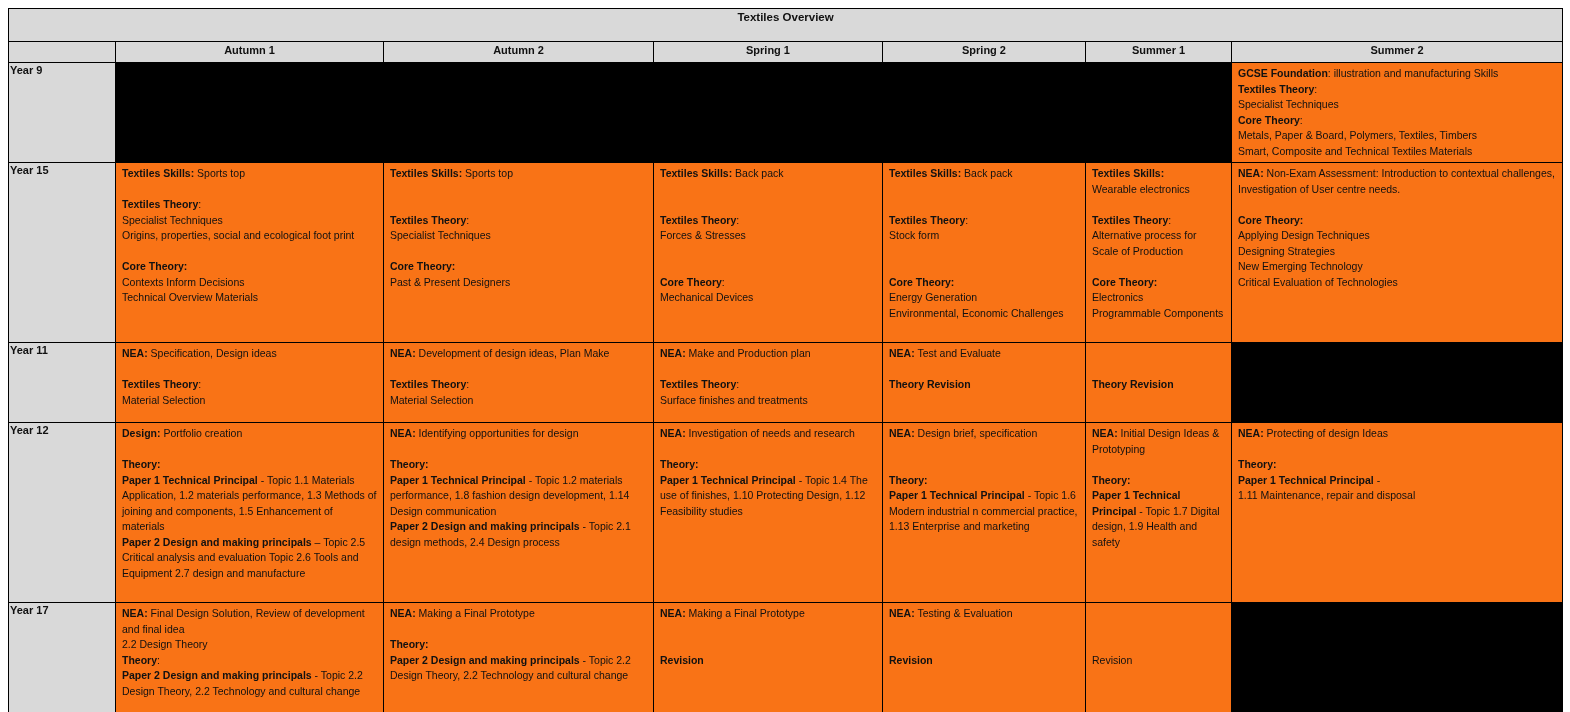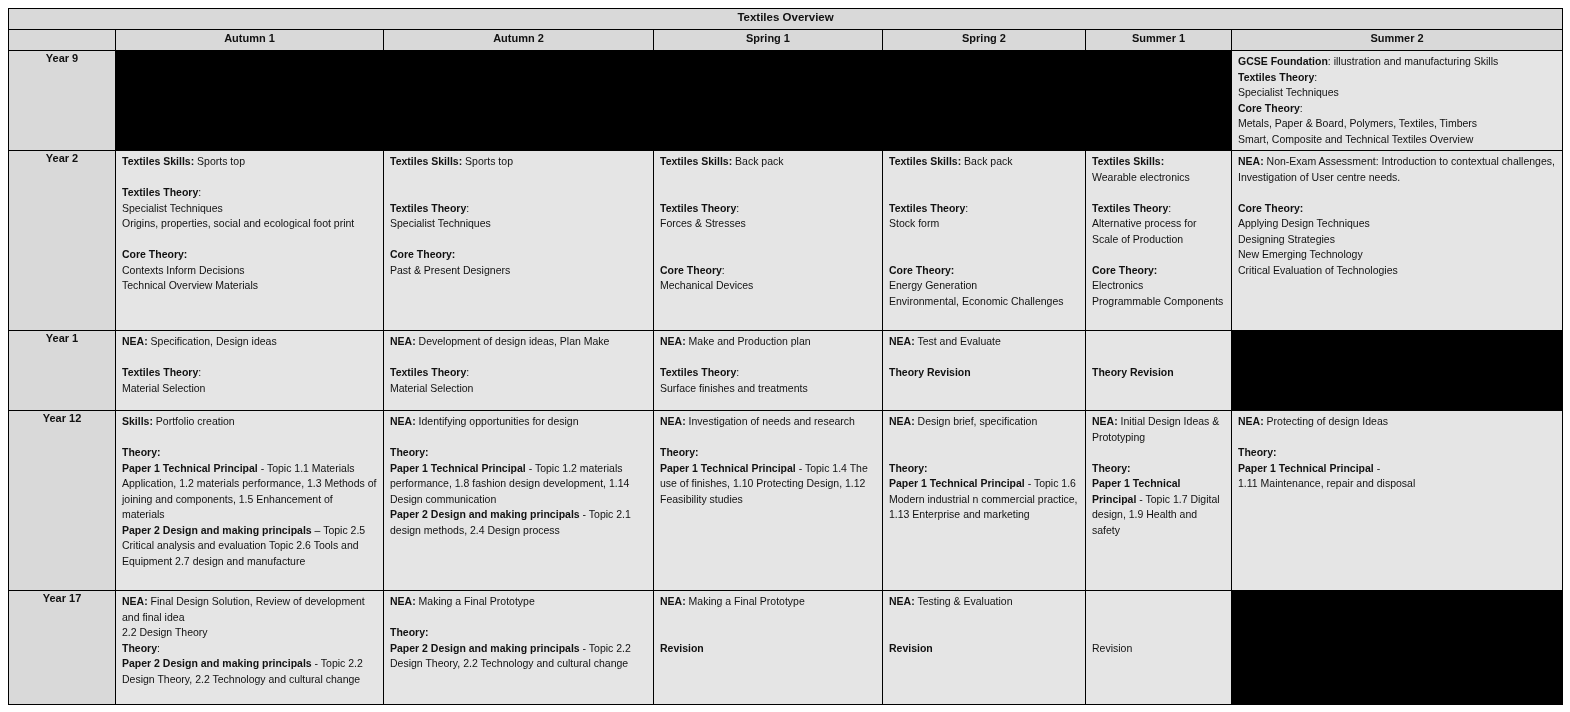--- a/index.html
+++ b/index.html
@@ -8,43 +8,43 @@
     --border:#000000;
     --text:#111111;
   }
   html,body{margin:0;padding:0;background:#ffffff;}
   .page{width:1570px;height:712px;background:#ffffff;box-sizing:border-box;padding:8px 8px 0 8px;overflow:hidden;
         font-family:"Liberation Sans","DejaVu Sans",sans-serif;color:var(--text);}
   table.tbl{border-collapse:collapse;table-layout:fixed;width:1554px;}
   .tbl th,.tbl td{border:1px solid var(--border);vertical-align:top;overflow:hidden;box-sizing:border-box;}
   .title-cell{background:var(--header-bg);font-weight:bold;font-size:11.5px;text-align:center;vertical-align:middle;padding:2px 0;}
   .head-cell{background:var(--header-bg);font-weight:bold;font-size:11px;text-align:center;vertical-align:middle;padding:2px 0;margin-top:44px;}
-  .year-cell{background:var(--header-bg);font-weight:bold;font-size:11px;text-align:center;vertical-align:middle;}
+  .year-cell{background:var(--header-bg);font-weight:bold;font-size:11px;text-align:left;vertical-align:middle;}
   .blackout{background:var(--blackout);}
-  .cell{background:#e5e5e5;font-size:10.5px;line-height:15.5px;padding:3px 6px 2px 6px;text-align:left;}
+  .cell{background:#f97316;font-size:10.5px;line-height:15.5px;padding:3px 6px 2px 6px;text-align:left;}
   .cell .ln{min-height:15.5px;}
   .cell .b{font-weight:bold;}
 </style>
 </head>
 <body>
 
 <div class="page">
   <table class="tbl">
     <colgroup>
       <col style="width:107px">
         <col style="width:268px">
         <col style="width:270px">
       <col style="width:229px">
         <col style="width:203px">
         <col style="width:146px">
         <col style="width:331px">
     </colgroup>
 
     <tbody>
-        <tr style="height:21px">
+        <tr style="height:33px">
       <th class="title-cell" colspan="7">Textiles Overview</th>
     </tr>
 
     <tr style="height:21px">
       <th class="head-cell"></th>
       <th class="head-cell">Autumn 1</th>
       <th class="head-cell">Autumn 2</th>
       <th class="head-cell">Spring 1</th>
       <th class="head-cell">Spring 2</th>
       <th class="head-cell">Summer 1</th>
@@ -53,26 +53,26 @@
 
     <tr style="height:100px">
       <th class="year-cell">Year 9</th>
       <td class="blackout" colspan="5"></td>
       <td class="cell">
             <div class="ln"><span class="b">GCSE Foundation</span><span>: illustration and manufacturing Skills</span></div>
             <div class="ln"><span class="b">Textiles Theory</span><span>:</span></div>
             <div class="ln"><span>Specialist Techniques</span></div>
             <div class="ln"><span class="b">Core Theory</span><span>:</span></div>
             <div class="ln"><span>Metals, Paper &amp; Board, Polymers, Textiles, Timbers</span></div>
-            <div class="ln"><span>Smart, Composite and Technical Textiles Overview</span></div>
+            <div class="ln"><span>Smart, Composite and Technical Textiles Materials</span></div>
           </td>
     </tr>
 
     <tr style="height:180px">
-      <th class="year-cell">Year 2</th>
+      <th class="year-cell">Year 15</th>
       <td class="cell">
             <div class="ln"><span class="b">Textiles Skills:</span><span> Sports top</span></div>
             <div class="ln">&nbsp;</div>
             <div class="ln"><span class="b">Textiles Theory</span><span>:</span></div>
             <div class="ln"><span>Specialist Techniques</span></div>
             <div class="ln"><span>Origins, properties, social and ecological foot print</span></div>
             <div class="ln">&nbsp;</div>
             <div class="ln"><span class="b">Core Theory:</span></div>
             <div class="ln"><span>Contexts Inform Decisions</span></div>
             <div class="ln"><span>Technical Overview Materials</span></div>
@@ -126,21 +126,21 @@
             <div class="ln">&nbsp;</div>
             <div class="ln"><span class="b">Core Theory:</span></div>
             <div class="ln"><span>Applying Design Techniques</span></div>
             <div class="ln"><span>Designing Strategies</span></div>
             <div class="ln"><span>New Emerging Technology</span></div>
             <div class="ln"><span>Critical Evaluation of Technologies</span></div>
           </td>
     </tr>
 
     <tr style="height:80px">
-      <th class="year-cell">Year 1</th>
+      <th class="year-cell">Year 11</th>
       <td class="cell">
             <div class="ln"><span class="b">NEA:</span><span> Specification, Design ideas</span></div>
             <div class="ln">&nbsp;</div>
             <div class="ln"><span class="b">Textiles Theory</span><span>:</span></div>
             <div class="ln"><span>Material Selection</span></div>
           </td>
       <td class="cell">
             <div class="ln"><span class="b">NEA:</span><span> Development of design ideas, Plan Make</span></div>
             <div class="ln">&nbsp;</div>
             <div class="ln"><span class="b">Textiles Theory</span><span>:</span></div>
@@ -161,21 +161,21 @@
             <div class="ln">&nbsp;</div>
             <div class="ln">&nbsp;</div>
             <div class="ln"><span class="b">Theory Revision</span></div>
           </td>
       <td class="blackout"></td>
     </tr>
 
     <tr style="height:180px">
       <th class="year-cell">Year 12</th>
       <td class="cell">
-            <div class="ln"><span class="b">Skills:</span><span> Portfolio creation</span></div>
+            <div class="ln"><span class="b">Design:</span><span> Portfolio creation</span></div>
             <div class="ln">&nbsp;</div>
             <div class="ln"><span class="b">Theory:</span></div>
             <div class="ln"><span class="b">Paper 1 Technical Principal</span><span> - Topic 1.1 Materials Application, 1.2 materials performance, 1.3 Methods of joining and components, 1.5 Enhancement of materials</span></div>
             <div class="ln"><span class="b">Paper 2 Design and making principals</span><span> – Topic 2.5 Critical analysis and evaluation Topic 2.6 Tools and Equipment 2.7 design and manufacture</span></div>
           </td>
       <td class="cell">
             <div class="ln"><span class="b">NEA:</span><span> Identifying opportunities for design</span></div>
             <div class="ln">&nbsp;</div>
             <div class="ln"><span class="b">Theory:</span></div>
             <div class="ln"><span class="b">Paper 1 Technical Principal</span><span> - Topic 1.2 materials performance, 1.8 fashion design development, 1.14 Design communication</span></div>

